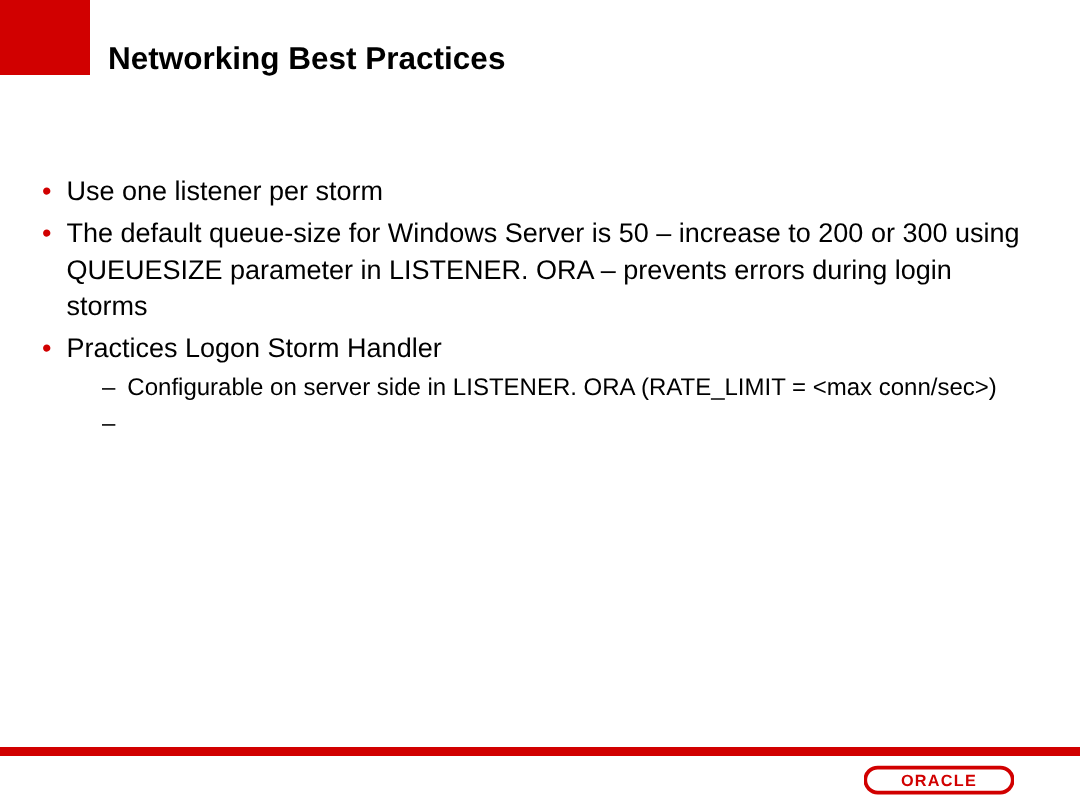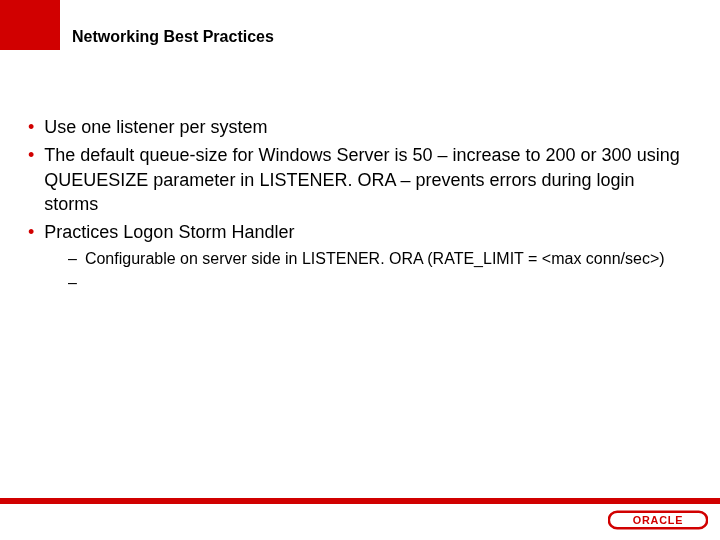--- a/index.html
+++ b/index.html
@@ -16,21 +16,21 @@
     top: 0;
     left: 0;
     width: 60px;
     height: 50px;
     background: #d10000;
   }
   .title {
     position: absolute;
     top: 28px;
     left: 72px;
-    font-size: 16px;
+    font-size: 21px;
     font-weight: bold;
     color: #000;
   }
   .content {
     position: absolute;
     top: 115px;
     left: 28px;
     right: 28px;
   }
   .bullet-item {
@@ -66,41 +66,41 @@
   .footer-bar {
     position: absolute;
     left: 0;
     bottom: 36px;
     width: 100%;
     height: 6px;
     background: #d10000;
   }
   .oracle-logo {
     position: absolute;
-    right: 12px;
+    right: 44px;
     bottom: 10px;
     width: 100px;
     height: 20px;
     display: flex;
     align-items: center;
     justify-content: flex-end;
   }
   .oracle-logo svg { width: 100%; height: 100%; }
 </style>
 </head>
 <body>
 
 <div class="red-block"></div>
 
 <div class="title">Networking Best Practices</div>
 
 <div class="content">
   <div class="bullet-item">
     <span class="bullet-dot">•</span>
-    <span class="bullet-text">Use one listener per system</span>
+    <span class="bullet-text">Use one listener per storm</span>
   </div>
   <div class="bullet-item">
     <span class="bullet-dot">•</span>
     <span class="bullet-text">The default queue-size for Windows Server is 50  – increase to 200 or 300 using QUEUESIZE parameter in LISTENER. ORA – prevents errors during login storms</span>
   </div>
   <div class="bullet-item">
     <span class="bullet-dot">•</span>
     <span class="bullet-text">Practices Logon Storm Handler</span>
   </div>
   <div class="sub-list">

